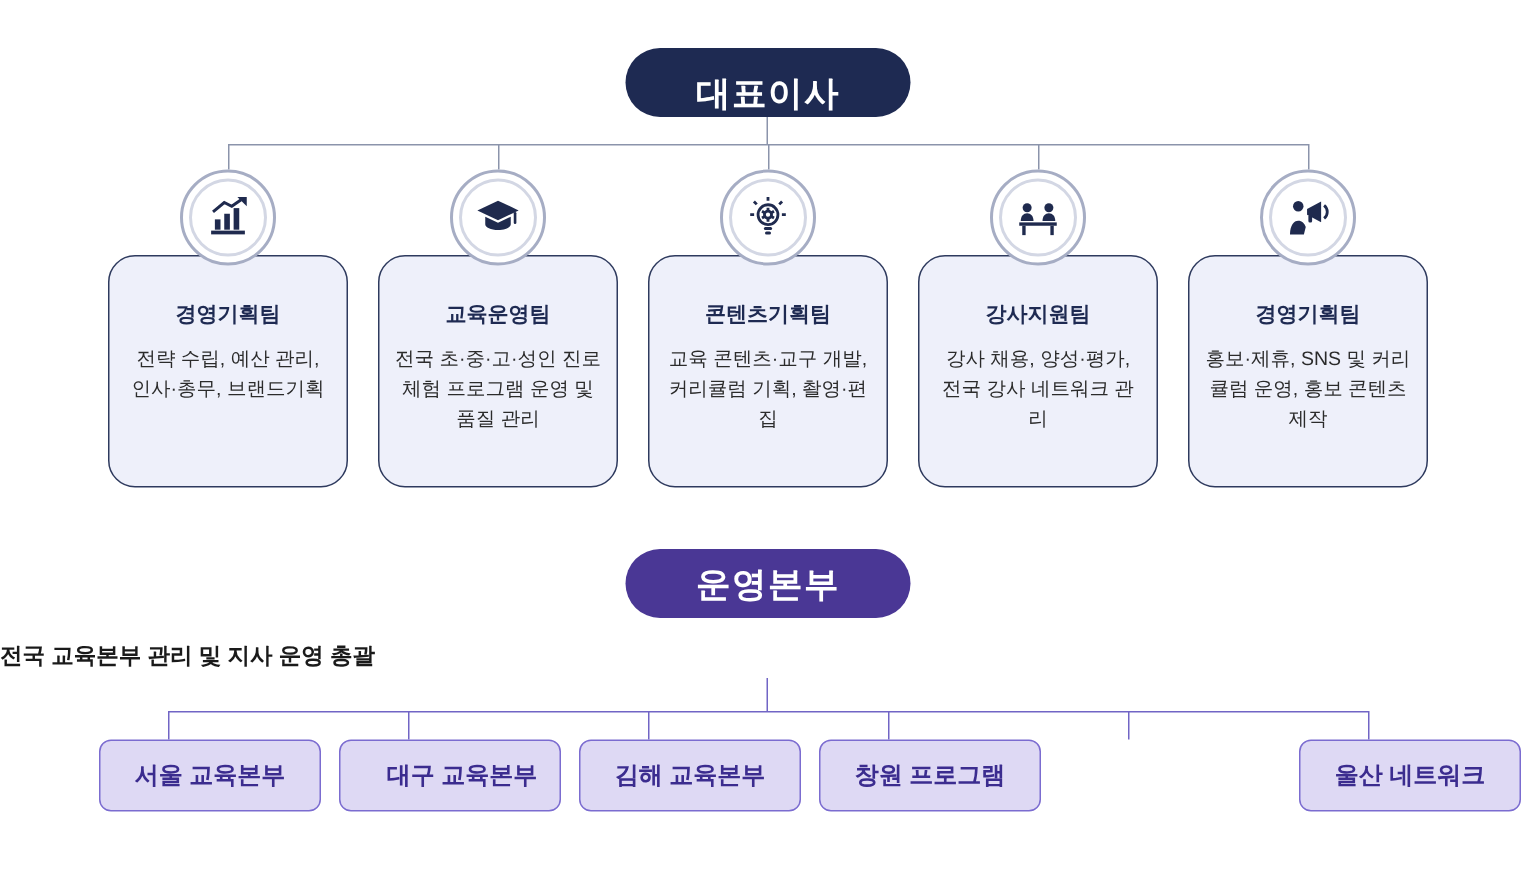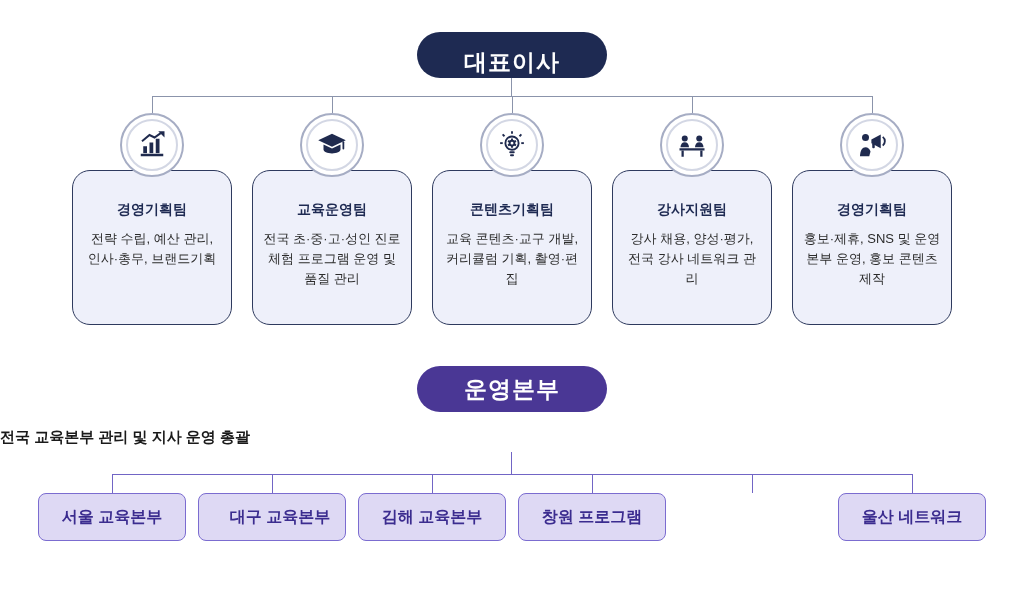--- a/index.html
+++ b/index.html
@@ -23,21 +23,21 @@
 
   
   .icon-circle{position:absolute;top:113px;width:64px;height:64px;border-radius:50%;background:#ffffff;border:2px solid #a6adc4;box-sizing:border-box;display:flex;align-items:center;justify-content:center;z-index:2;}
   .icon-inner{width:52px;height:52px;border-radius:50%;border:2px solid #d3d7e4;box-sizing:border-box;background:#ffffff;display:flex;align-items:center;justify-content:center;}
   .icon-inner svg{width:30px;height:30px;}
 
   
   .subtitle{position:absolute;top:428px;left:0;width:1024px;text-align:left;font-size:15px;font-weight:bold;color:#1a1a1a;}
 
   
-  .branch{position:absolute;top:493px;width:148px;height:48px;background:#ded9f4;border:1px solid #7b6cd0;border-radius:8px;box-sizing:border-box;display:flex;align-items:center;justify-content:center;font-size:16px;font-weight:bold;color:#3b2c8f;}
+  .branch{position:absolute;top:493px;width:148px;height:48px;background:#ded9f4;border:1px solid #7b6cd0;border-radius:8px;box-sizing:border-box;display:flex;align-items:center;justify-content:center;font-size:16px;font-weight:bold;color:#3b2c8f;margin-left:28px;}
 </style>
 </head>
 <body>
 
 <div class="stage">
 
   <div class="pill ceo">
     <span>대표이사</span>
   </div>
 
@@ -129,21 +129,21 @@
   <div class="card" style="left:432px;">
     <div class="card-title">콘텐츠기획팀</div>
     <div class="card-desc">교육 콘텐츠·교구 개발, 커리큘럼 기획, 촬영·편집</div>
   </div>
   <div class="card" style="left:612px;">
     <div class="card-title">강사지원팀</div>
     <div class="card-desc">강사 채용, 양성·평가, 전국 강사 네트워크 관리</div>
   </div>
   <div class="card" style="left:792px;">
     <div class="card-title">경영기획팀</div>
-    <div class="card-desc">홍보·제휴, SNS 및 운영본부 운영, 홍보 콘텐츠 제작</div>
+    <div class="card-desc">홍보·제휴, SNS 및 커리큘럼 운영, 홍보 콘텐츠 제작</div>
   </div>
 
   <div class="pill ops">
     <span>운영본부</span>
   </div>
 
   <div class="subtitle">전국 교육본부 관리 및 지사 운영 총괄</div>
 
   <div class="vline purple-line" style="left:511px;top:452px;width:1px;height:22px;"></div>
   <div class="hline purple-line" style="left:112px;top:474px;width:800px;height:1px;"></div>

